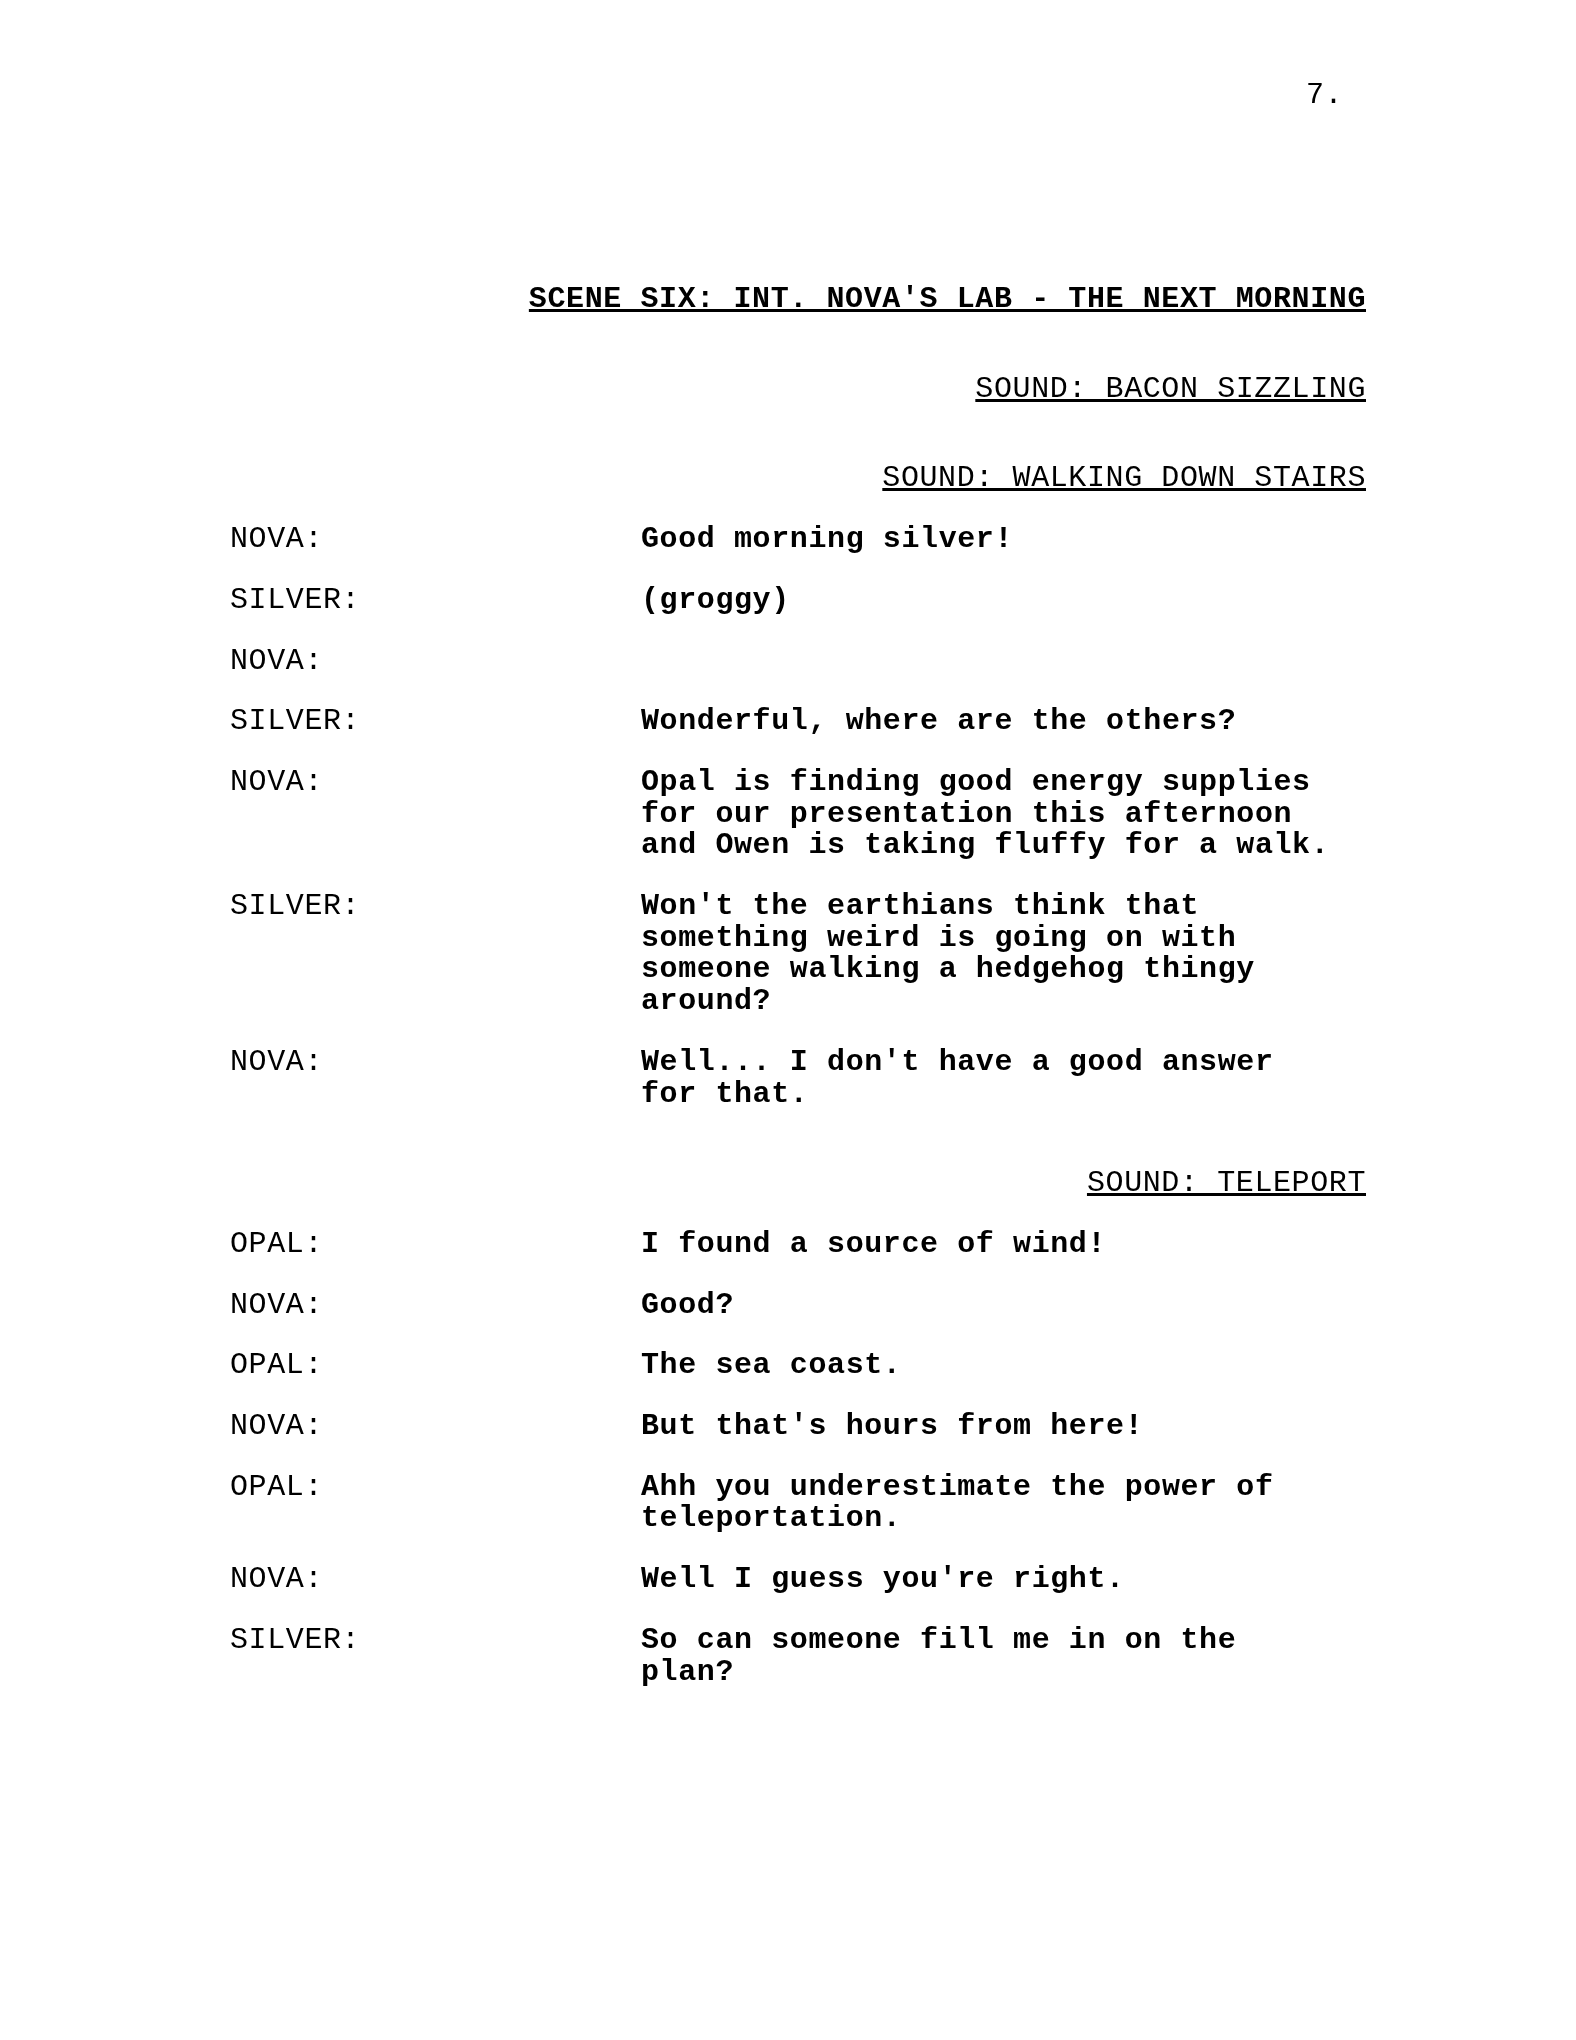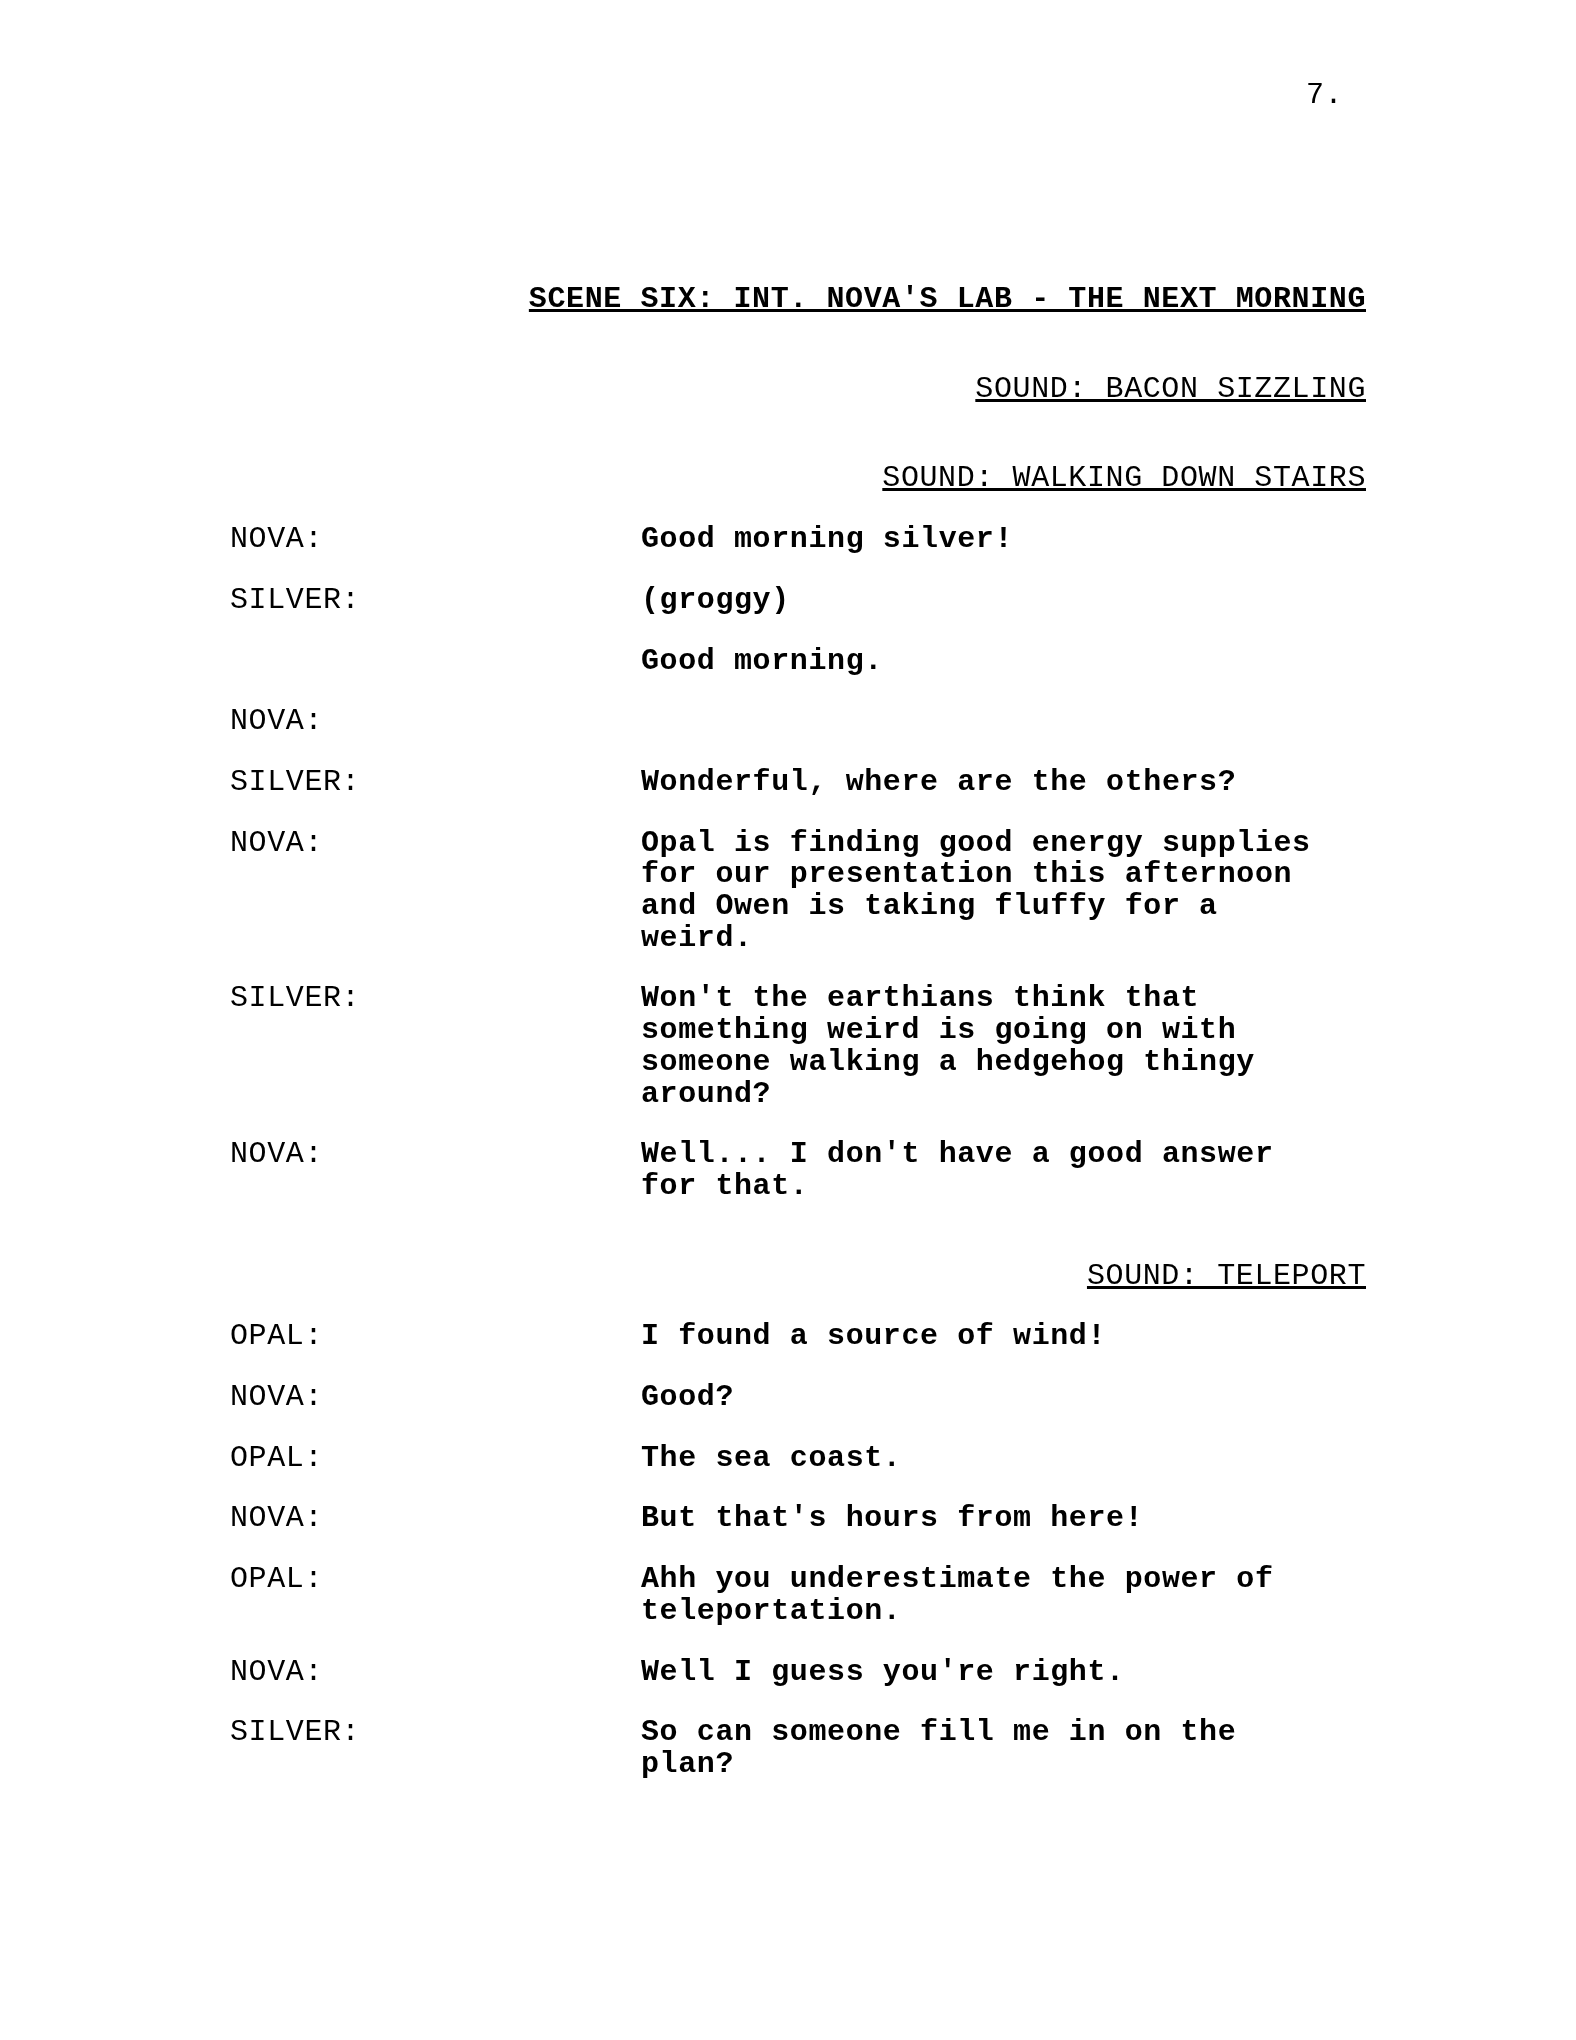--- a/index.html
+++ b/index.html
@@ -86,39 +86,35 @@
     <div class="dialogue">
       <div class="char">NOVA:</div>
       <div class="speech">Good morning silver!</div>
     </div>
 
     <div class="dialogue">
       <div class="char">SILVER:</div>
       <div class="speech">(groggy)</div>
     </div>
 
-    <div class="dialogue">
-      <div class="char"></div>
-      <div class="speech">Good morning.</div>
-    </div>
 
     <div class="dialogue">
       <div class="char">NOVA:</div>
     </div>
 
     <div class="dialogue">
       <div class="char">SILVER:</div>
       <div class="speech">Wonderful, where are the others?</div>
     </div>
 
     <div class="dialogue">
       <div class="char">NOVA:</div>
       <div class="speech">Opal is finding good energy supplies
 for our presentation this afternoon
-and Owen is taking fluffy for a weird.</div>
+and Owen is taking fluffy for a walk.</div>
     </div>
 
     <div class="dialogue">
       <div class="char">SILVER:</div>
       <div class="speech">Won't the earthians think that
 something weird is going on with
 someone walking a hedgehog thingy
 around?</div>
     </div>
 

